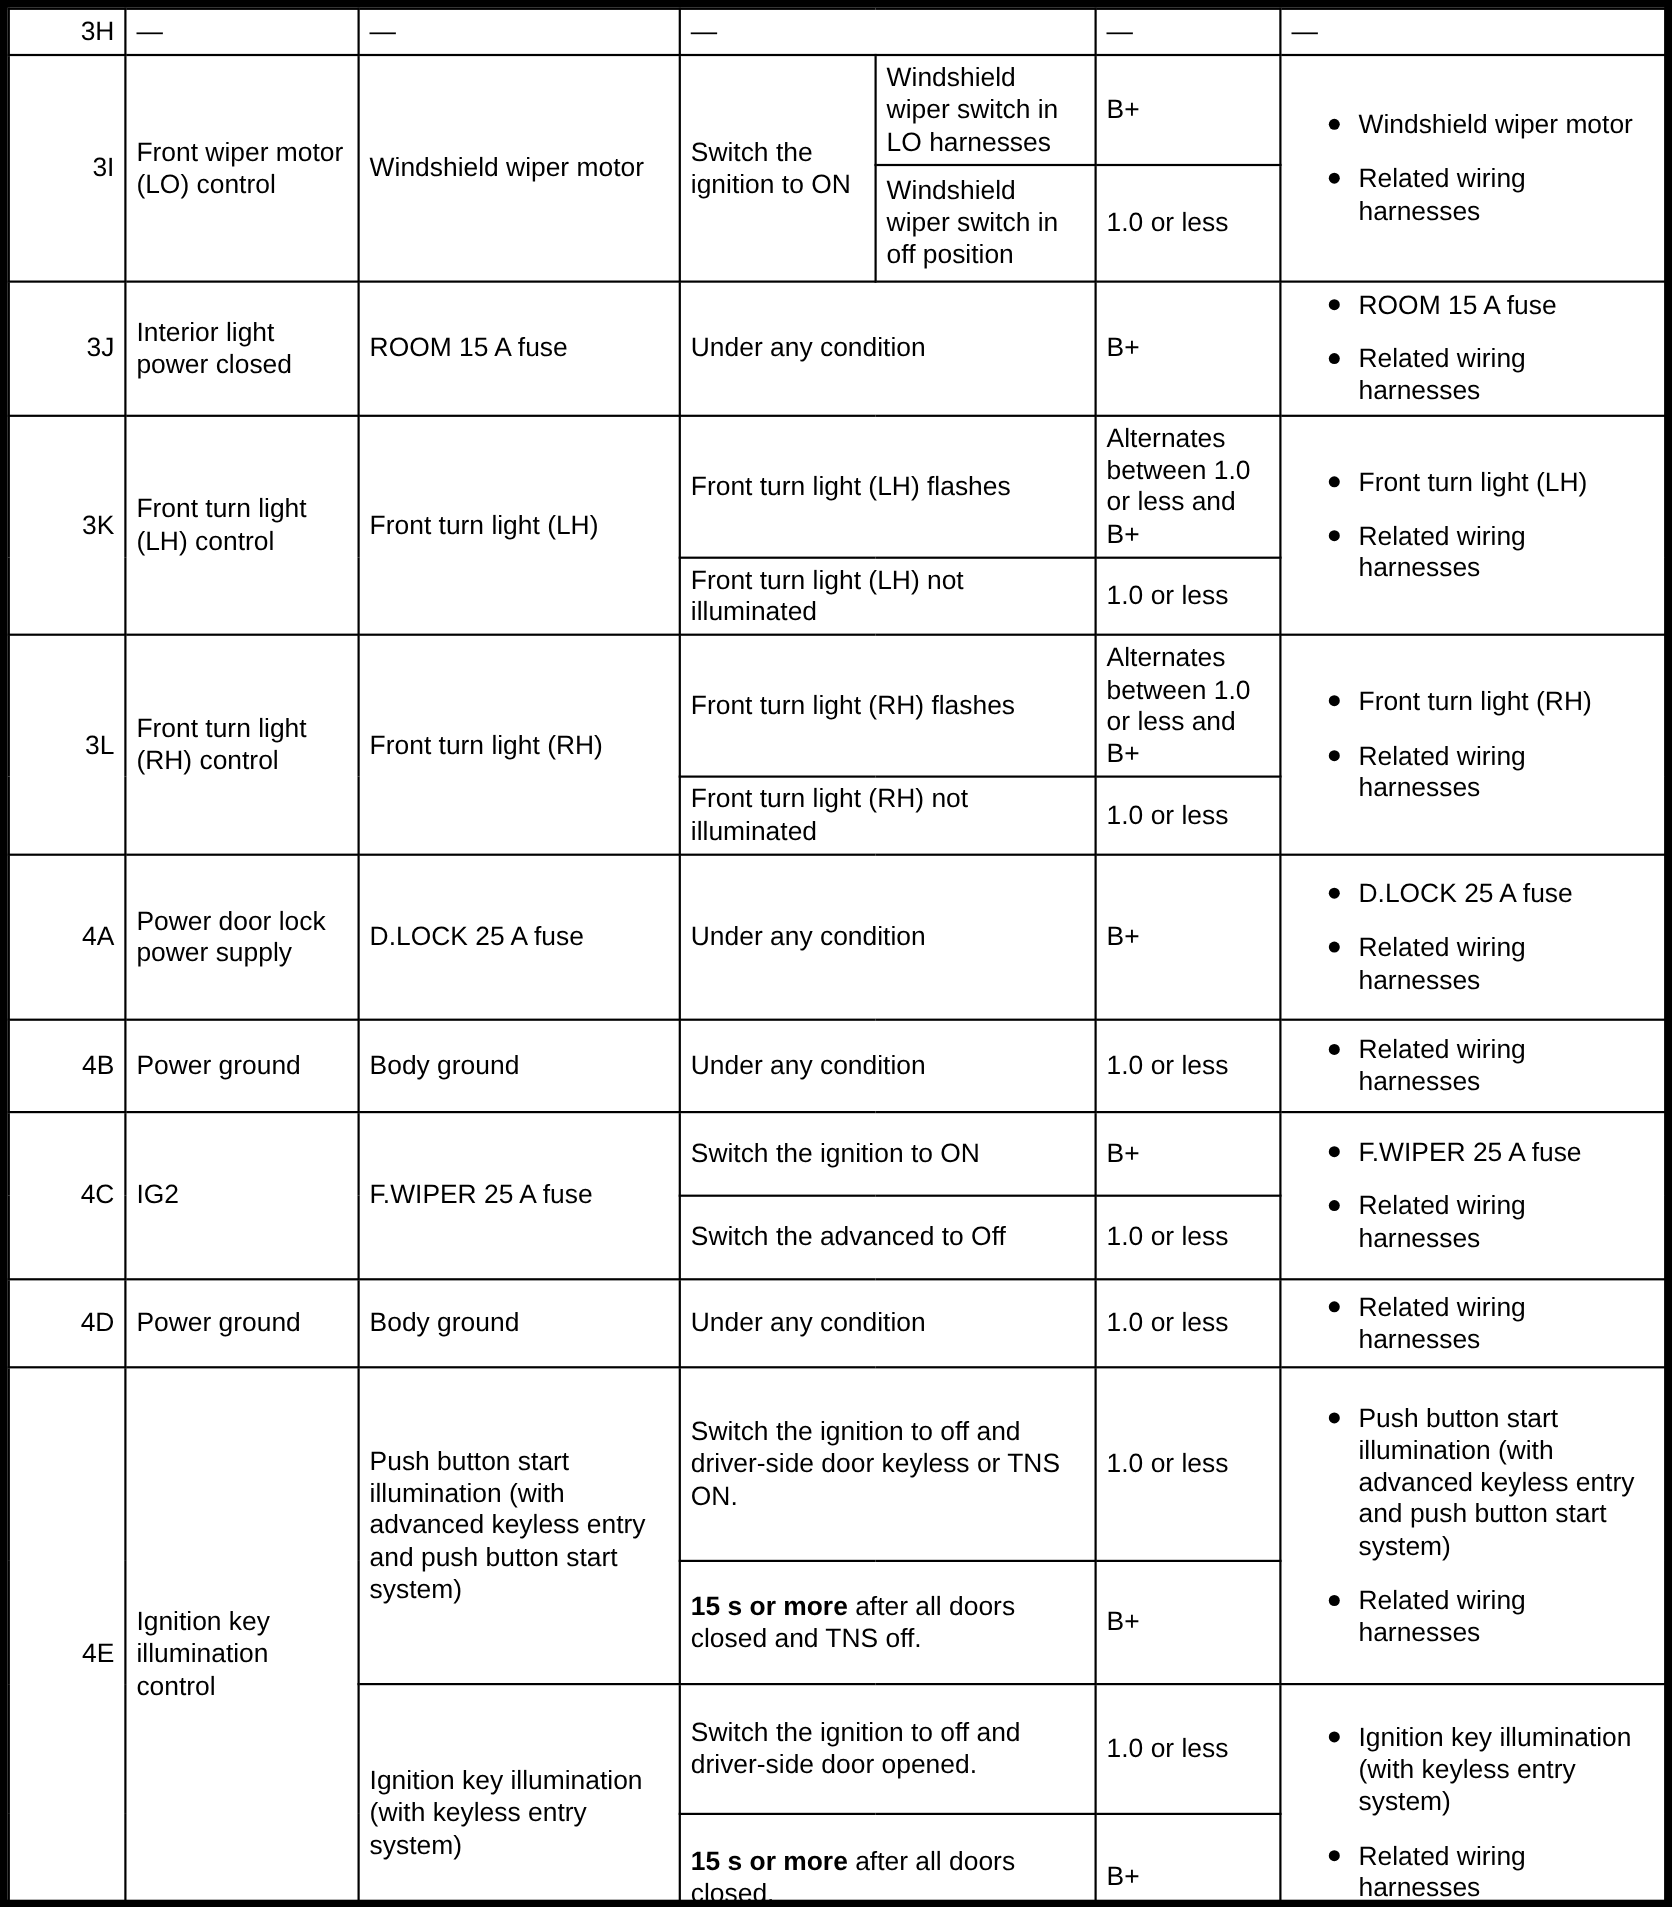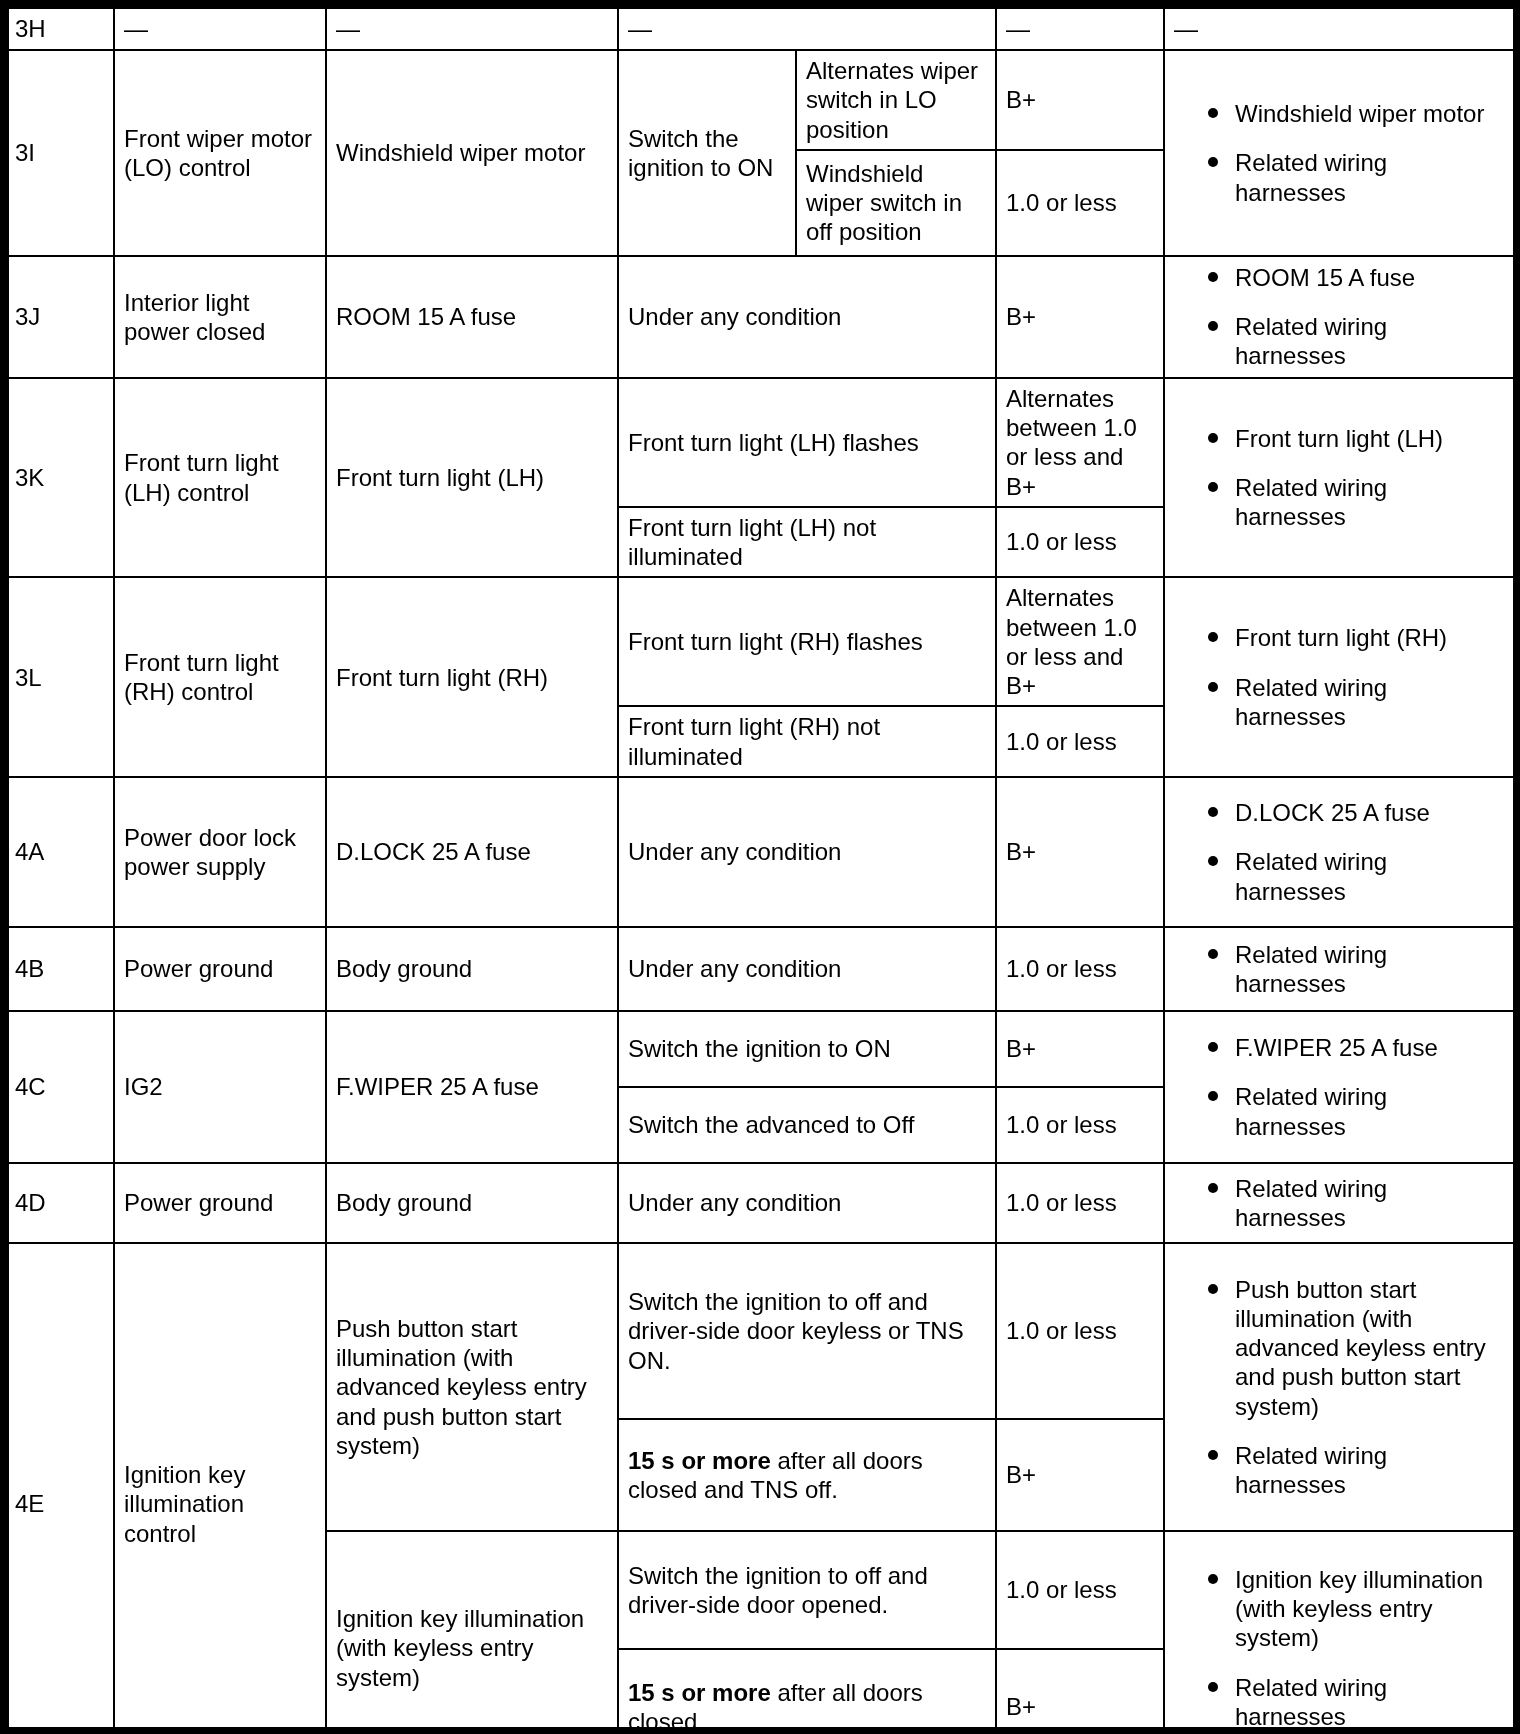--- a/index.html
+++ b/index.html
@@ -19,21 +19,21 @@
     font-size: 24px;
     color: #000;
   }
   .vtable td {
     border: 2px solid #000;
     padding: 5px 9px;
     vertical-align: middle;
     line-height: 1.22;
     word-wrap: break-word;
   }
-  td.code-cell { padding-left: 6px; vertical-align: middle; }
+  td.code-cell { padding-left: 6px; vertical-align: middle; text-align: right; }
   .ilist {
     display: flex;
     flex-direction: column;
     gap: 20px;
     padding-left: 34px;
     padding-right: 2px;
   }
   .iitem {
     display: flex;
     align-items: flex-start;
@@ -72,21 +72,21 @@
       <td colspan="2">—</td>
       <td>—</td>
       <td>—</td>
     </tr>
 
     <tr style="height:98px">
       <td class="code-cell" rowspan="2">3I</td>
       <td rowspan="2">Front wiper motor (LO) control</td>
       <td rowspan="2">Windshield wiper motor</td>
       <td rowspan="2">Switch the ignition to ON</td>
-      <td>Alternates wiper switch in LO position</td>
+      <td>Windshield wiper switch in LO harnesses</td>
       <td>B+</td>
       <td rowspan="2">
         <div class="ilist">
           <div class="iitem">
             <span class="bullet"></span>
             <span>Windshield wiper motor</span>
           </div>
           <div class="iitem">
             <span class="bullet"></span>
             <span>Related wiring harnesses</span>

